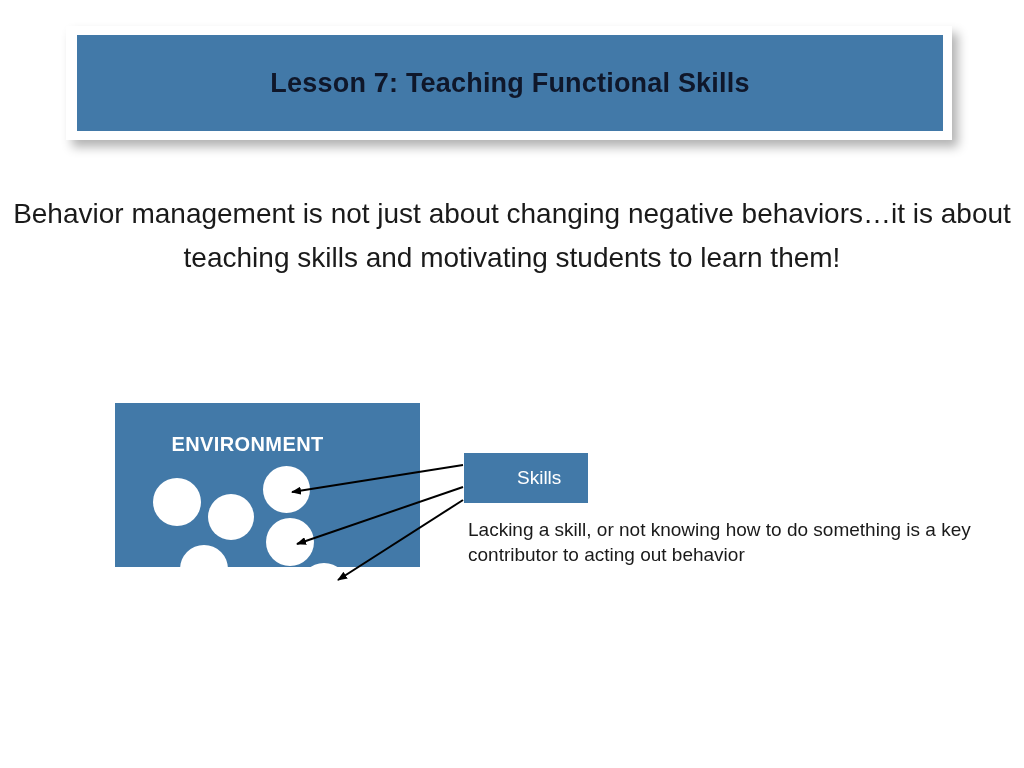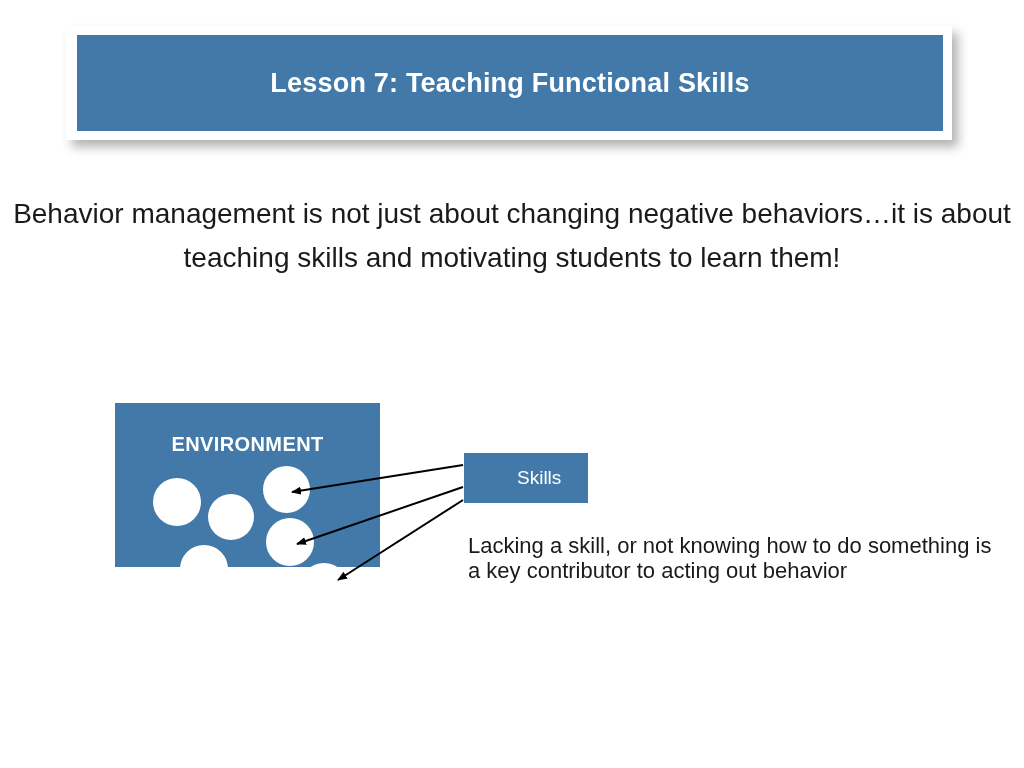--- a/index.html
+++ b/index.html
@@ -30,21 +30,21 @@
     left: 77px;
     top: 35px;
     width: 866px;
     height: 96px;
     background: #4279a8;
     display: flex;
     align-items: center;
     justify-content: center;
   }
   .title-text {
-    color: #ffffff;
+    color: #0f172a;
     font-size: 27px;
     font-weight: bold;
     letter-spacing: 0.2px;
     text-align: center;
   }
 
   
   .intro {
     position: absolute;
     left: 12px;
@@ -57,20 +57,21 @@
   }
 
   
   .env-box {
     position: absolute;
     left: 115px;
     top: 403px;
     width: 265px;
     height: 164px;
     background: #4279a8;
+    padding-left: 40px;
   }
   .env-label {
     position: absolute;
     left: 0;
     top: 30px;
     width: 265px;
     text-align: center;
     color: #ffffff;
     font-size: 20px;
     font-weight: bold;
@@ -105,24 +106,23 @@
     color: #ffffff;
     font-size: 19px;
   }
 
   
   .caption {
     position: absolute;
     left: 468px;
     top: 517px;
     width: 530px;
-    font-size: 22px;
+    font-size: 19px;
     line-height: 25px;
     color: #1a1a1a;
-    margin-top: 16px;
   }
 
   
   .arrows {
     position: absolute;
     left: 0;
     top: 0;
     width: 1024px;
     height: 768px;
     pointer-events: none;

